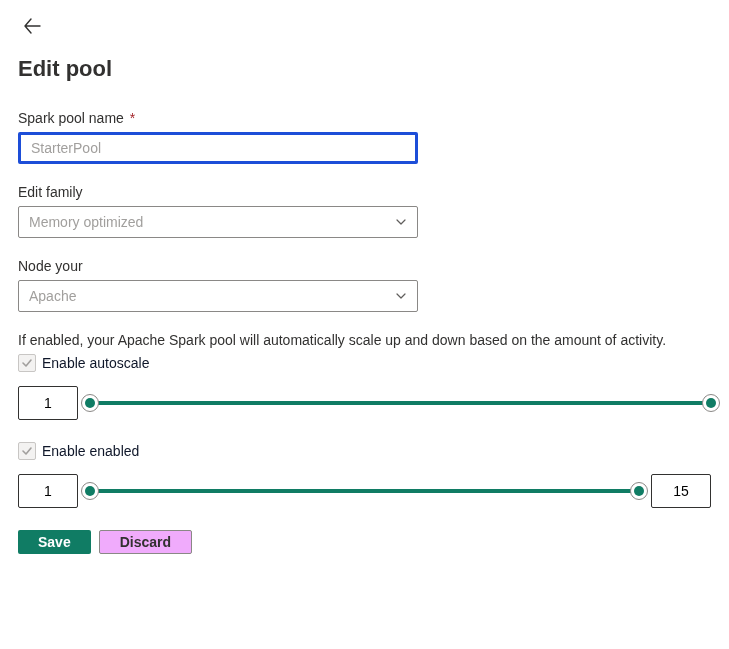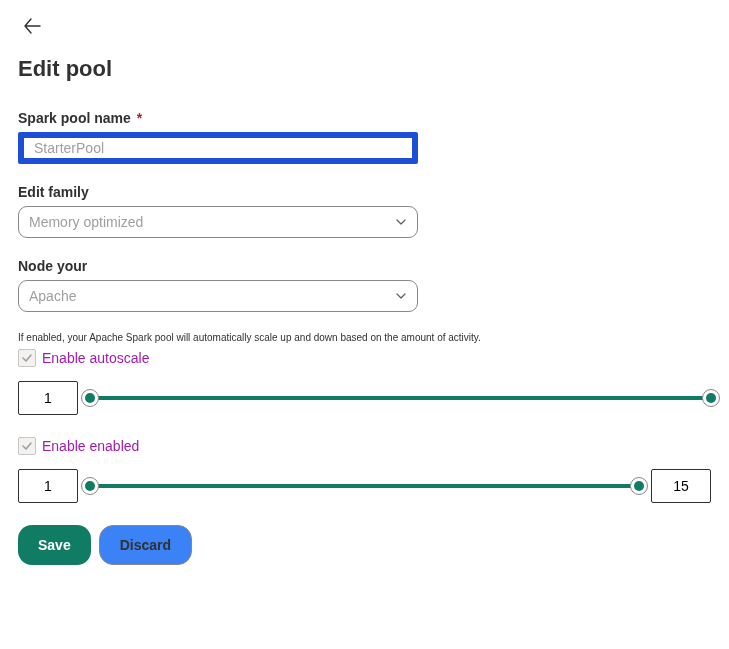--- a/index.html
+++ b/index.html
@@ -1,37 +1,37 @@
 <!DOCTYPE html>
 <html><head>
   <meta charset="utf-8">
   <style>
     * { box-sizing: border-box; margin: 0; padding: 0; }
     body { font-family: "Segoe UI", -apple-system, sans-serif; font-size: 14px; color: #323130; background: #fff; padding: 12px 18px; width: 729px; }
     .back { display: inline-flex; align-items: center; justify-content: center; width: 28px; height: 28px; cursor: pointer; margin-bottom: 16px; }
     h1 { font-size: 22px; font-weight: 600; margin-bottom: 28px; }
     .field { margin-bottom: 20px; }
-    .label { font-size: 14px; font-weight: 700; margin-bottom: 6px; display: block; }
+    .label { font-size: 14px; font-weight: 400; margin-bottom: 6px; display: block; }
     .required { color: #a4262c; margin-left: 2px; }
-    .textbox { width: 400px; height: 32px; border: 6px solid #1d4ed8; border-radius: 2px; padding: 0 10px; font-size: 14px; color: #323130; font-family: inherit; }
+    .textbox { width: 400px; height: 32px; border: 3px solid #1d4ed8; border-radius: 2px; padding: 0 10px; font-size: 14px; color: #323130; font-family: inherit; }
     .textbox::placeholder { color: #a19f9d; }
-    .dropdown { width: 400px; height: 32px; border: 1px solid #8a8886; border-radius: 9px; padding: 0 10px; display: flex; align-items: center; justify-content: space-between; cursor: pointer; color: #a19f9d; }
-    .help { font-size: 10px; color: #323130; margin-bottom: 6px; }
+    .dropdown { width: 400px; height: 32px; border: 1px solid #8a8886; border-radius: 2px; padding: 0 10px; display: flex; align-items: center; justify-content: space-between; cursor: pointer; color: #a19f9d; }
+    .help { font-size: 14px; color: #323130; margin-bottom: 6px; }
     .checkbox-row { display: flex; align-items: center; gap: 6px; margin-bottom: 14px; }
     .checkbox { width: 18px; height: 18px; border: 1px solid #c8c6c4; border-radius: 2px; background: #f3f2f1; display: inline-flex; align-items: center; justify-content: center; }
-    .checkbox-label { color: #a21caf; }
+    .checkbox-label { color: #0f172a; }
     .slider-row { display: flex; align-items: center; gap: 12px; margin-bottom: 22px; }
     .numbox { width: 60px; height: 34px; border: 1px solid #323130; border-radius: 2px; text-align: center; font-size: 14px; font-family: inherit; }
     .slider-track { flex: 1; height: 4px; background: #107c64; position: relative; border-radius: 2px; }
     .thumb { position: absolute; top: 50%; transform: translate(-50%, -50%); width: 18px; height: 18px; border: 1px solid #8a8886; border-radius: 50%; background: #fff; display: flex; align-items: center; justify-content: center; }
     .thumb-inner { width: 10px; height: 10px; background: #107c64; border-radius: 50%; }
     .actions { display: flex; gap: 8px; }
-    .btn { height: 40px; padding: 0 20px; border-radius: 14px; font-size: 14px; font-weight: 600; font-family: inherit; cursor: pointer; }
+    .btn { height: 24px; padding: 0 20px; border-radius: 2px; font-size: 14px; font-weight: 600; font-family: inherit; cursor: pointer; }
     .btn-primary { background: #107c64; color: #fff; border: none; }
-    .btn-secondary { background: #3b82f6; color: #323130; border: 1px solid #8a8886; }
+    .btn-secondary { background: #f0abfc; color: #323130; border: 1px solid #8a8886; }
     svg { display: block; }
   </style>
 </head>
 <body>
 
 
 
 <div class="back">
   <span>
     <svg width="18" height="18" viewBox="0 0 18 18">

